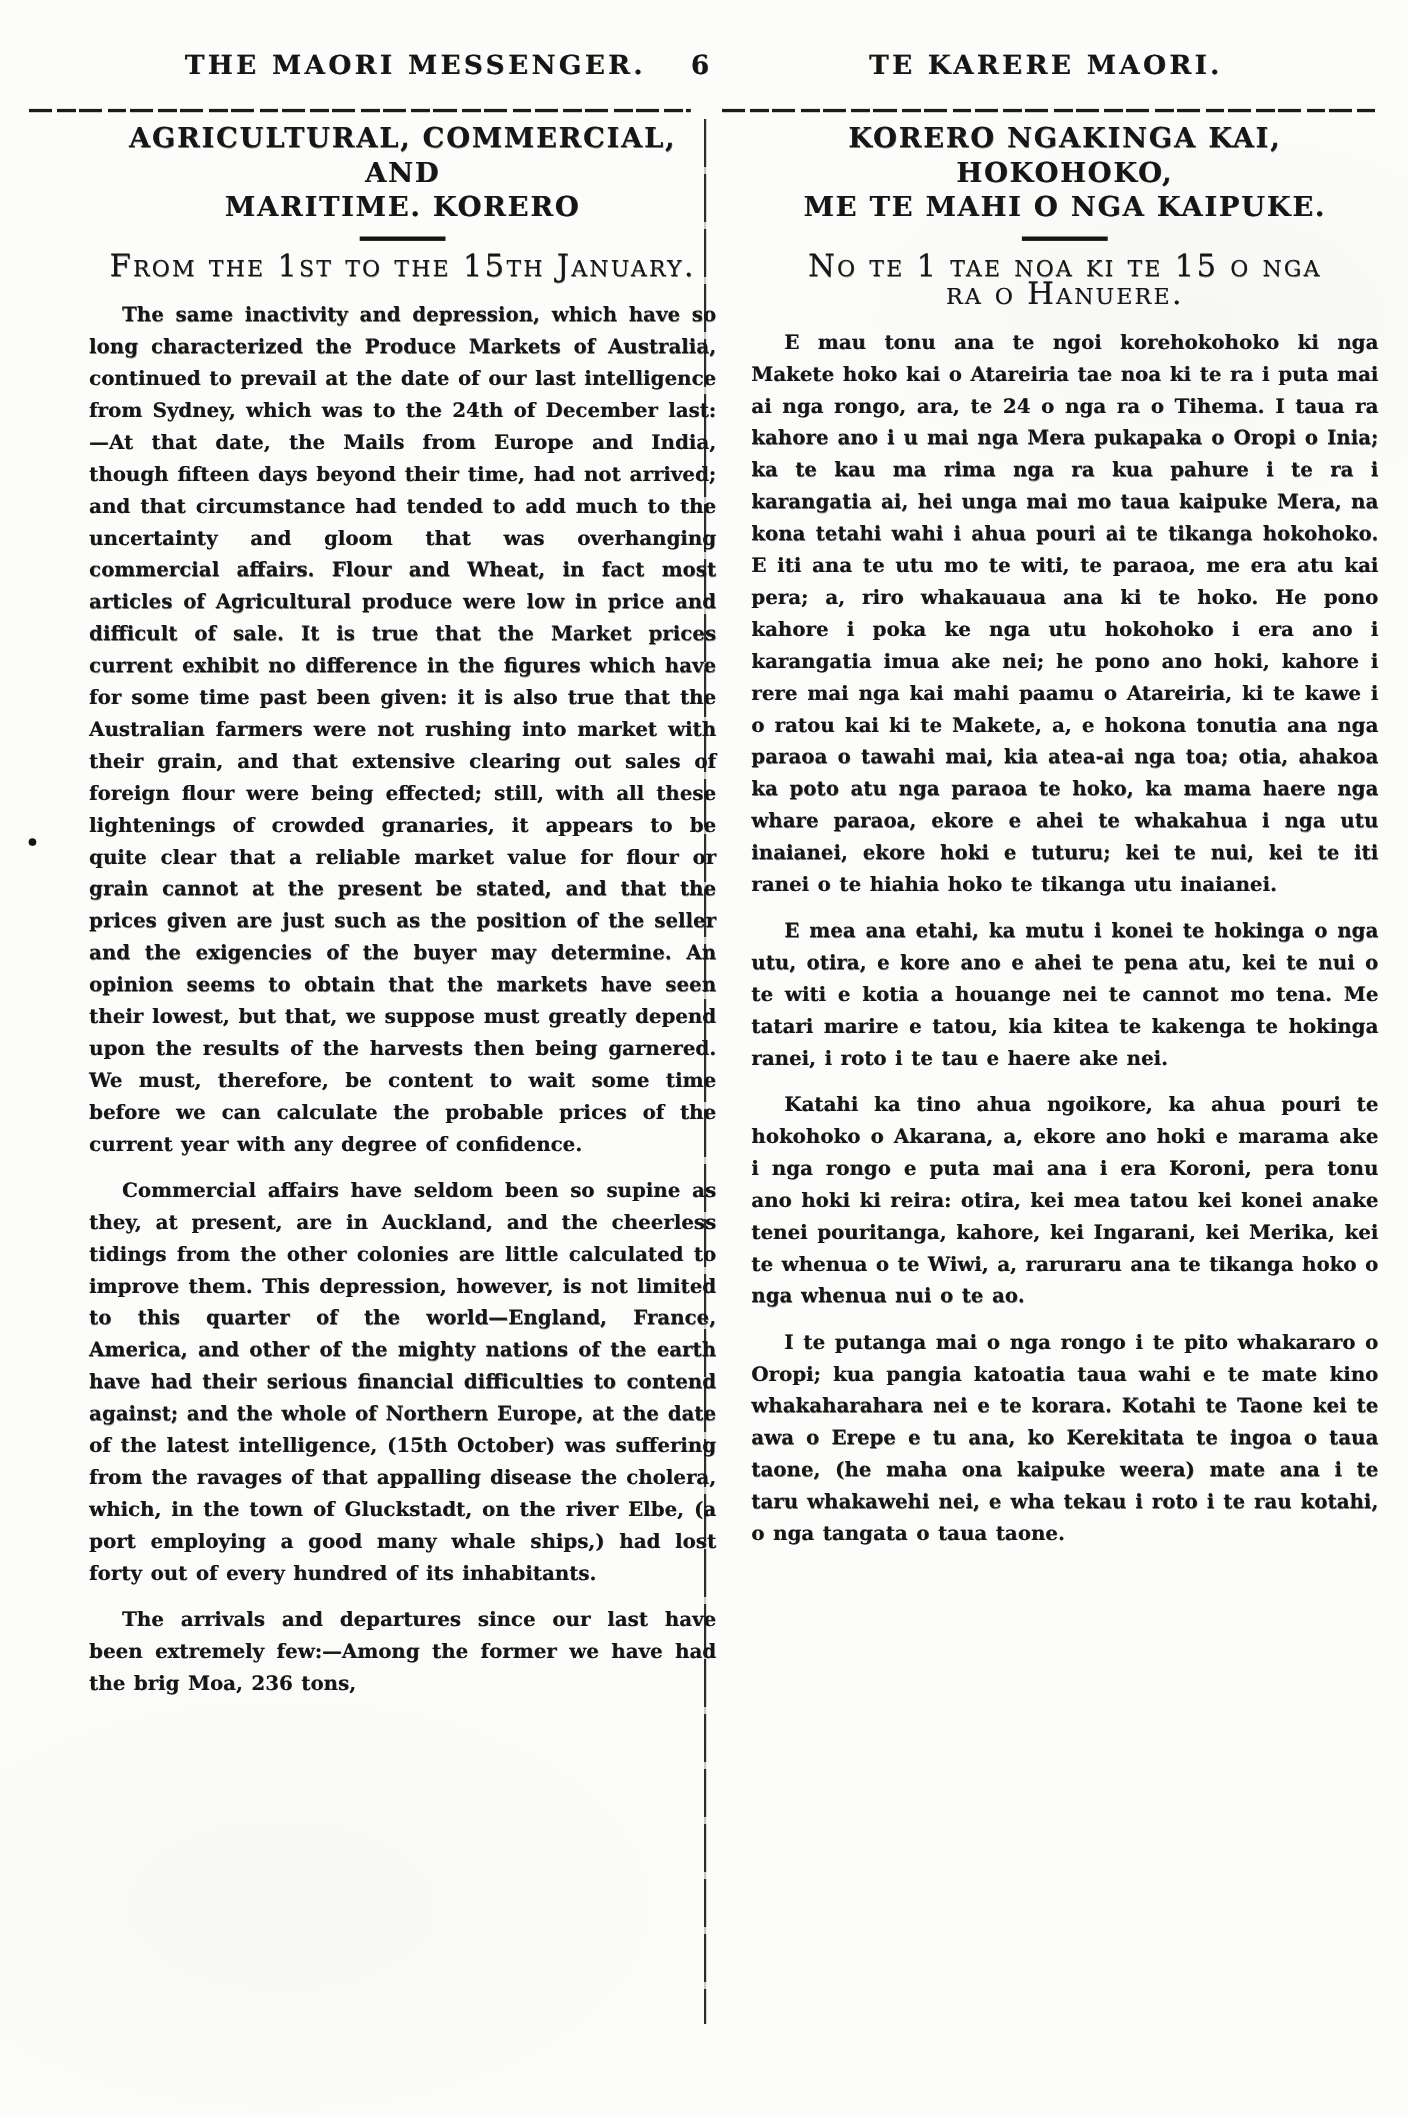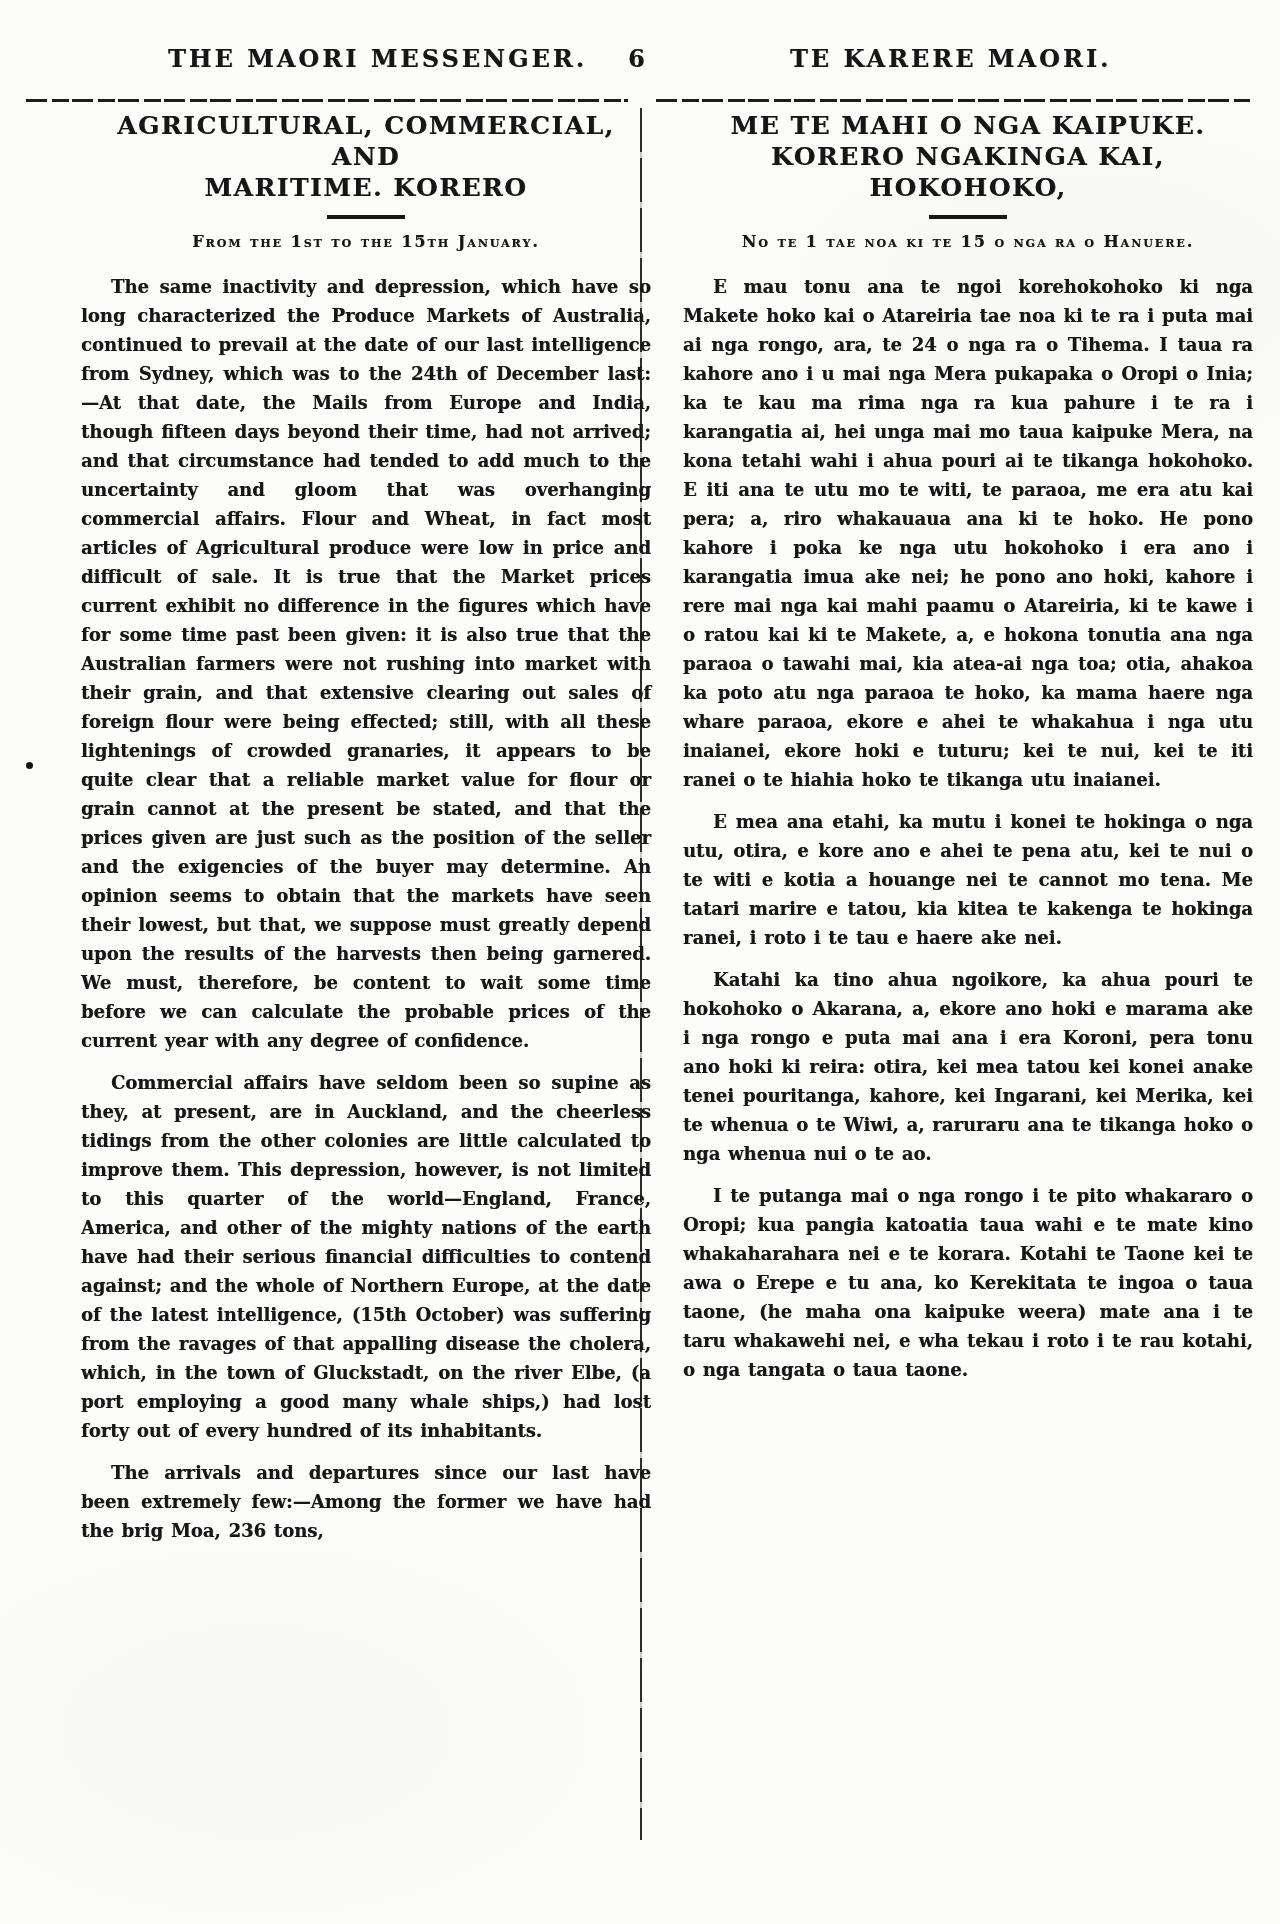--- a/index.html
+++ b/index.html
@@ -85,22 +85,22 @@
   }
   .heading-rule {
     width: 78px;
     height: 4px;
     background: #151515;
     margin: 12px auto 10px auto;
   }
   .date-line {
     text-align: center;
     font-variant: small-caps;
-    font-weight: bold;
-    font-size: 16px;
+    font-weight: normal;
+    font-size: 28px;
     line-height: 25px;
     letter-spacing: 2px;
     margin: 10px auto 18px auto;
   }
   .col-right .date-line { max-width: 500px; text-align: center; }
 
   .body-par {
     margin: 0 0 13px 0;
     text-indent: 30px;
     text-align: justify;
@@ -134,22 +134,22 @@
       </div>
       <div class="heading-rule"></div>
       <div class="date-line ink">From the 1st to the 15th January.</div>
       <p class="body-par ink">The same inactivity and depression, which have so long characterized the Produce Markets of Australia, continued to prevail at the date of our last intelligence from Sydney, which was to the 24th of December last:—At that date, the Mails from Europe and India, though fifteen days beyond their time, had not arrived; and that circumstance had tended to add much to the uncertainty and gloom that was overhanging commercial affairs. Flour and Wheat, in fact most articles of Agricultural produce were low in price and difficult of sale. It is true that the Market prices current exhibit no difference in the figures which have for some time past been given: it is also true that the Australian farmers were not rushing into market with their grain, and that extensive clearing out sales of foreign flour were being effected; still, with all these lightenings of crowded granaries, it appears to be quite clear that a reliable market value for flour or grain cannot at the present be stated, and that the prices given are just such as the position of the seller and the exigencies of the buyer may determine. An opinion seems to obtain that the markets have seen their lowest, but that, we suppose must greatly depend upon the results of the harvests then being garnered. We must, therefore, be content to wait some time before we can calculate the probable prices of the current year with any degree of confidence.</p>
       <p class="body-par ink">Commercial affairs have seldom been so supine as they, at present, are in Auckland, and the cheerless tidings from the other colonies are little calculated to improve them. This depression, however, is not limited to this quarter of the world—England, France, America, and other of the mighty nations of the earth have had their serious financial difficulties to contend against; and the whole of Northern Europe, at the date of the latest intelligence, (15th October) was suffering from the ravages of that appalling disease the cholera, which, in the town of Gluckstadt, on the river Elbe, (a port employing a good many whale ships,) had lost forty out of every hundred of its inhabitants.</p>
       <p class="body-par ink">The arrivals and departures since our last have been extremely few:—Among the former we have had the brig Moa, 236 tons,</p>
     </section>
 
     <section class="col col-right">
       <div class="col-heading ink">
+        <div>KORERO NGAKINGA KAI, HOKOHOKO,</div>
         <div>ME TE MAHI O NGA KAIPUKE.</div>
-        <div>KORERO NGAKINGA KAI, HOKOHOKO,</div>
       </div>
       <div class="heading-rule"></div>
       <div class="date-line ink">No te 1 tae noa ki te 15 o nga ra o Hanuere.</div>
       <p class="body-par ink">E mau tonu ana te ngoi korehokohoko ki nga Makete hoko kai o Atareiria tae noa ki te ra i puta mai ai nga rongo, ara, te 24 o nga ra o Tihema. I taua ra kahore ano i u mai nga Mera pukapaka o Oropi o Inia; ka te kau ma rima nga ra kua pahure i te ra i karangatia ai, hei unga mai mo taua kaipuke Mera, na kona tetahi wahi i ahua pouri ai te tikanga hokohoko. E iti ana te utu mo te witi, te paraoa, me era atu kai pera; a, riro whakauaua ana ki te hoko. He pono kahore i poka ke nga utu hokohoko i era ano i karangatia imua ake nei; he pono ano hoki, kahore i rere mai nga kai mahi paamu o Atareiria, ki te kawe i o ratou kai ki te Makete, a, e hokona tonutia ana nga paraoa o tawahi mai, kia atea-ai nga toa; otia, ahakoa ka poto atu nga paraoa te hoko, ka mama haere nga whare paraoa, ekore e ahei te whakahua i nga utu inaianei, ekore hoki e tuturu; kei te nui, kei te iti ranei o te hiahia hoko te tikanga utu inaianei.</p>
       <p class="body-par ink">E mea ana etahi, ka mutu i konei te hokinga o nga utu, otira, e kore ano e ahei te pena atu, kei te nui o te witi e kotia a houange nei te cannot mo tena. Me tatari marire e tatou, kia kitea te kakenga te hokinga ranei, i roto i te tau e haere ake nei.</p>
       <p class="body-par ink">Katahi ka tino ahua ngoikore, ka ahua pouri te hokohoko o Akarana, a, ekore ano hoki e marama ake i nga rongo e puta mai ana i era Koroni, pera tonu ano hoki ki reira: otira, kei mea tatou kei konei anake tenei pouritanga, kahore, kei Ingarani, kei Merika, kei te whenua o te Wiwi, a, raruraru ana te tikanga hoko o nga whenua nui o te ao.</p>
       <p class="body-par ink">I te putanga mai o nga rongo i te pito whakararo o Oropi; kua pangia katoatia taua wahi e te mate kino whakaharahara nei e te korara. Kotahi te Taone kei te awa o Erepe e tu ana, ko Kerekitata te ingoa o taua taone, (he maha ona kaipuke weera) mate ana i te taru whakawehi nei, e wha tekau i roto i te rau kotahi, o nga tangata o taua taone.</p>
     </section>
 
   </div>

